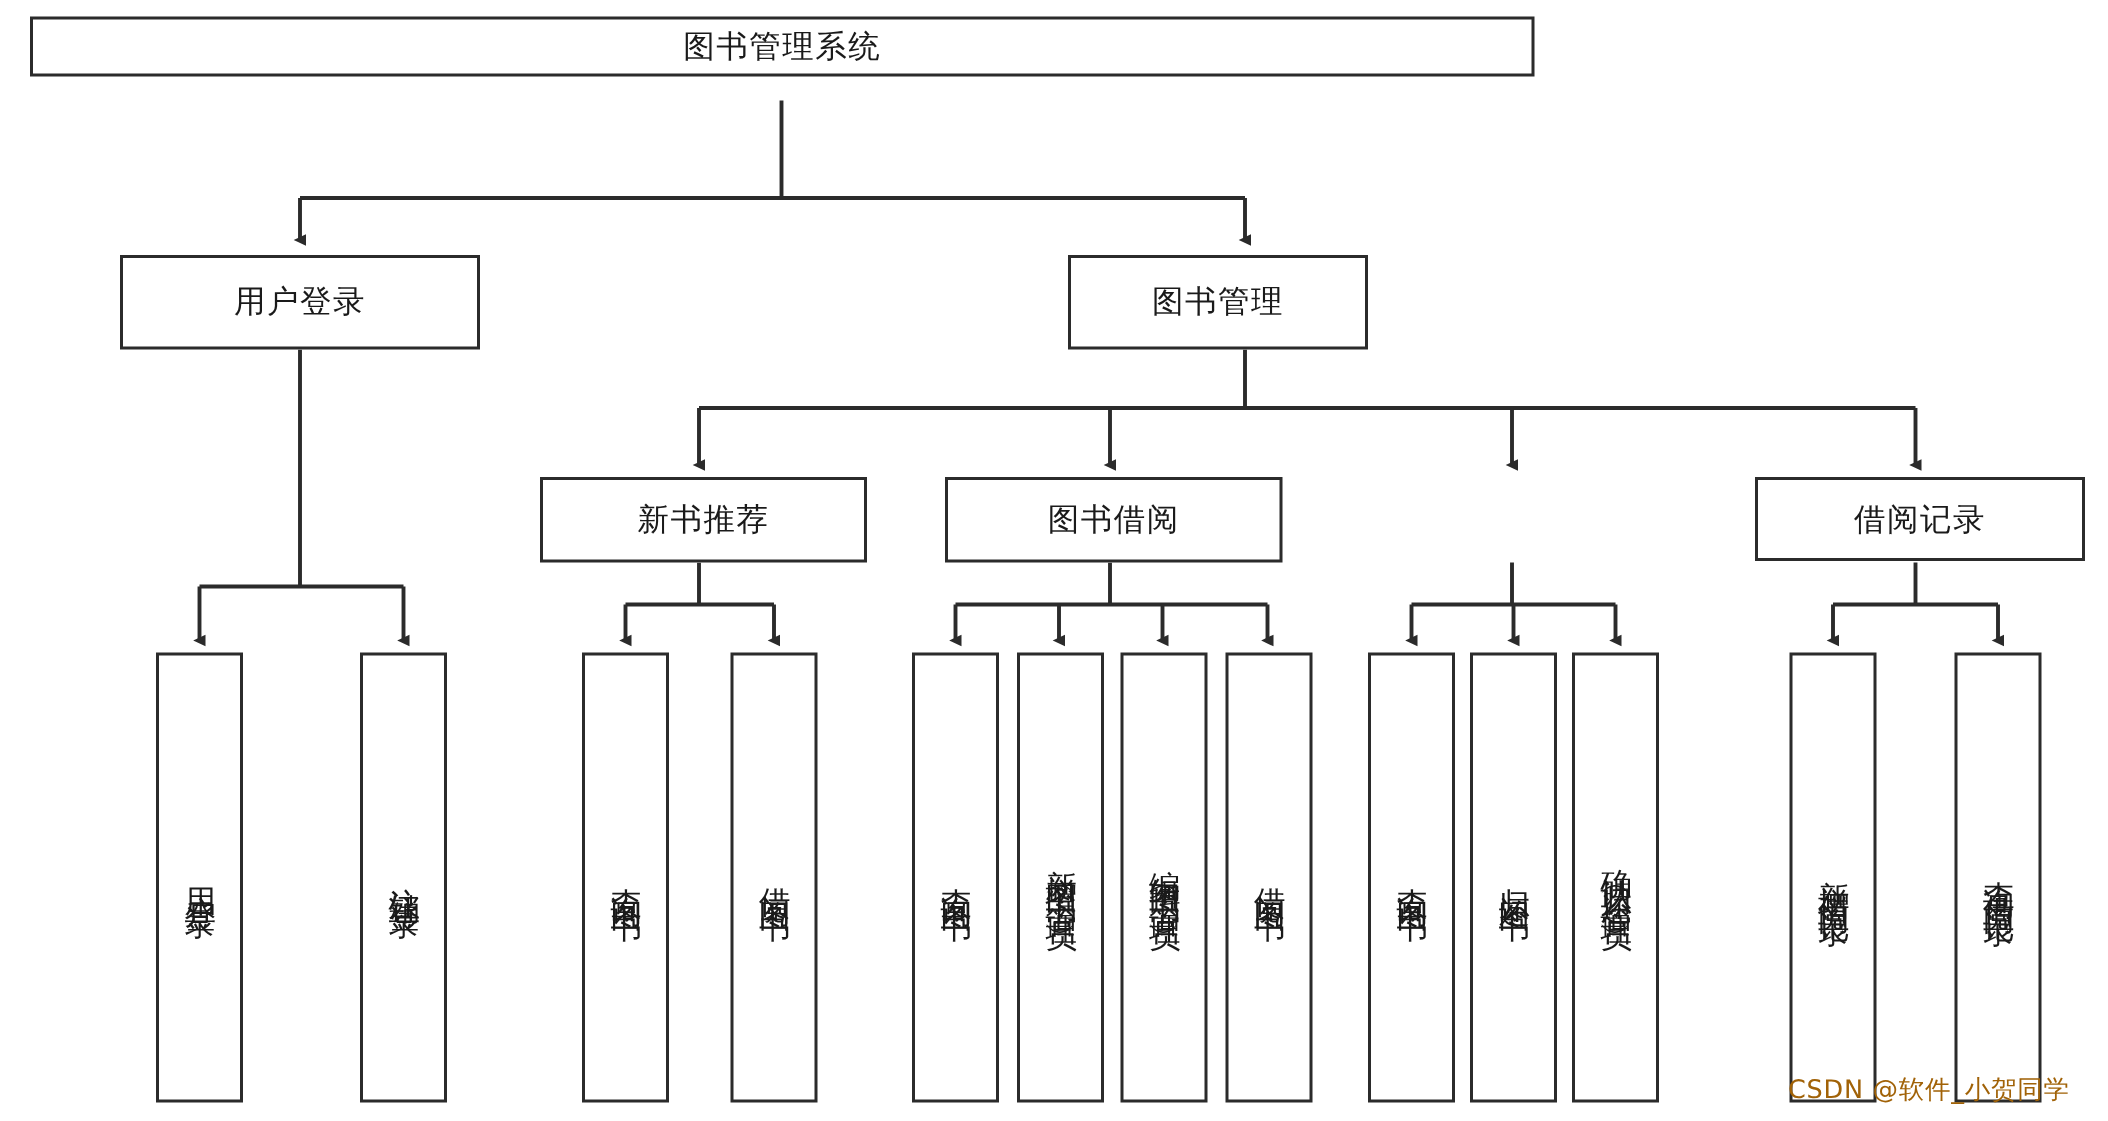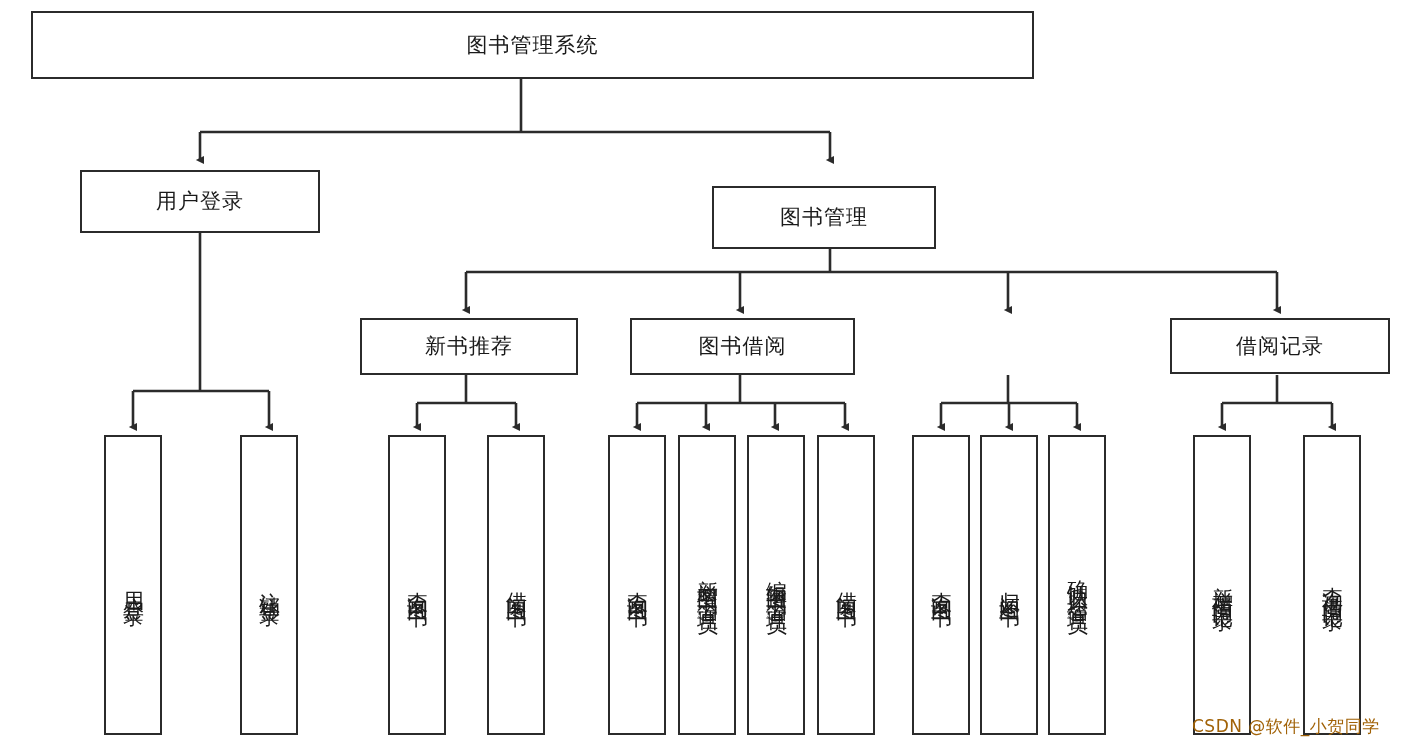--- a/index.html
+++ b/index.html
@@ -121,29 +121,29 @@
       <line x1="1009" y1="403" x2="1009" y2="427" marker-end="url(#arrowhead)"></line>
       <line x1="1077" y1="403" x2="1077" y2="427" marker-end="url(#arrowhead)"></line>
 
       <line x1="1277" y1="375" x2="1277" y2="403"></line>
       <line x1="1222" y1="403" x2="1332" y2="403"></line>
       <line x1="1222" y1="403" x2="1222" y2="427" marker-end="url(#arrowhead)"></line>
       <line x1="1332" y1="403" x2="1332" y2="427" marker-end="url(#arrowhead)"></line>
     </g>
   </svg>
 
-  <div class="node root" style="left:20px; top:11px; width:1003px; height:68px;margin-left:11px;">
+  <div class="node root" style="left:20px; top:11px; width:1003px; height:40px;">
     <span class="node-label">图书管理系统</span>
   </div>
 
   <div class="node branch" style="left:80px; top:170px; width:240px; height:63px;">
     <span class="node-label">用户登录</span>
   </div>
 
-  <div class="node branch" style="left:712px; top:170px; width:224px; height:63px;margin-top:16px;">
+  <div class="node branch" style="left:712px; top:170px; width:200px; height:63px;">
     <span class="node-label">图书管理</span>
   </div>
 
   <div class="node sub" style="left:360px; top:318px; width:218px; height:57px;">
     <span class="node-label">新书推荐</span>
   </div>
 
   <div class="node sub" style="left:630px; top:318px; width:225px; height:57px;">
     <span class="node-label">图书借阅</span>
   </div>

